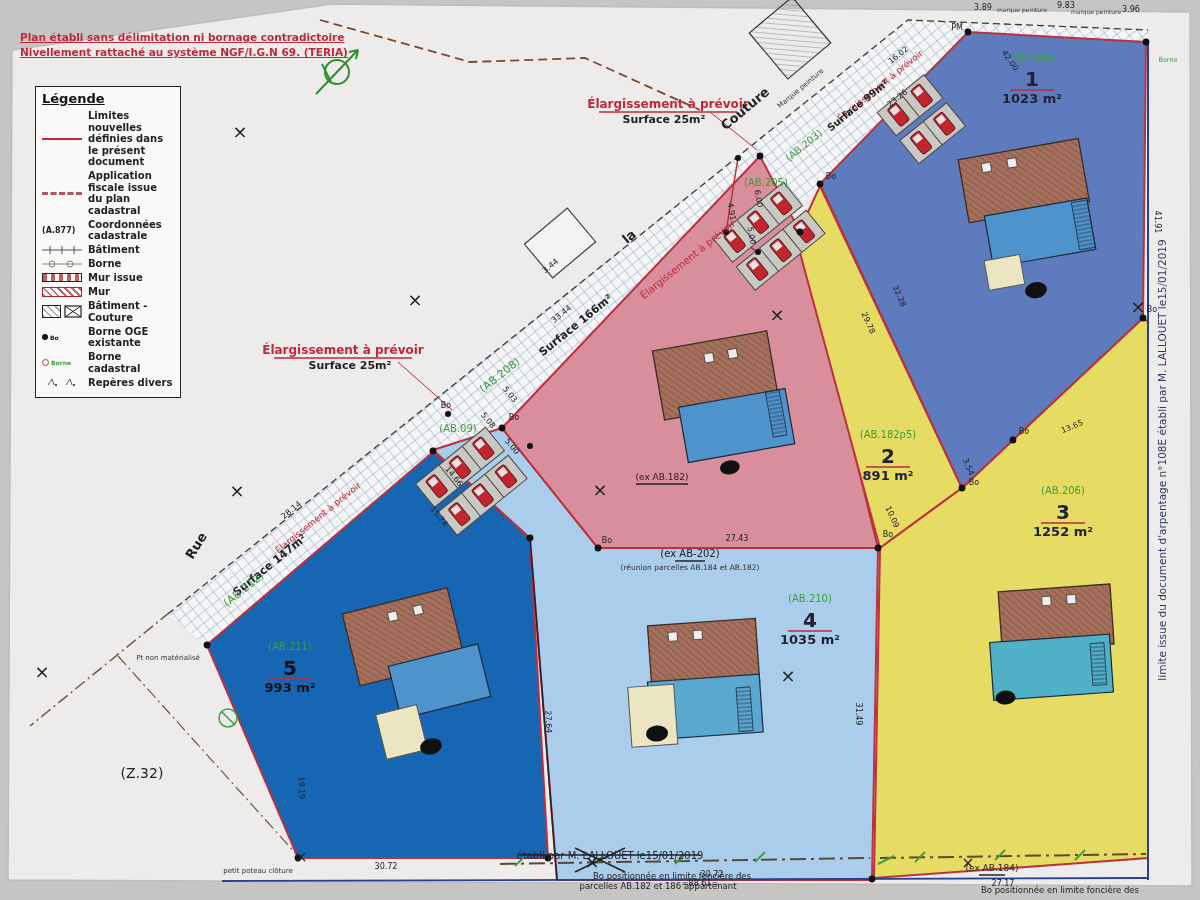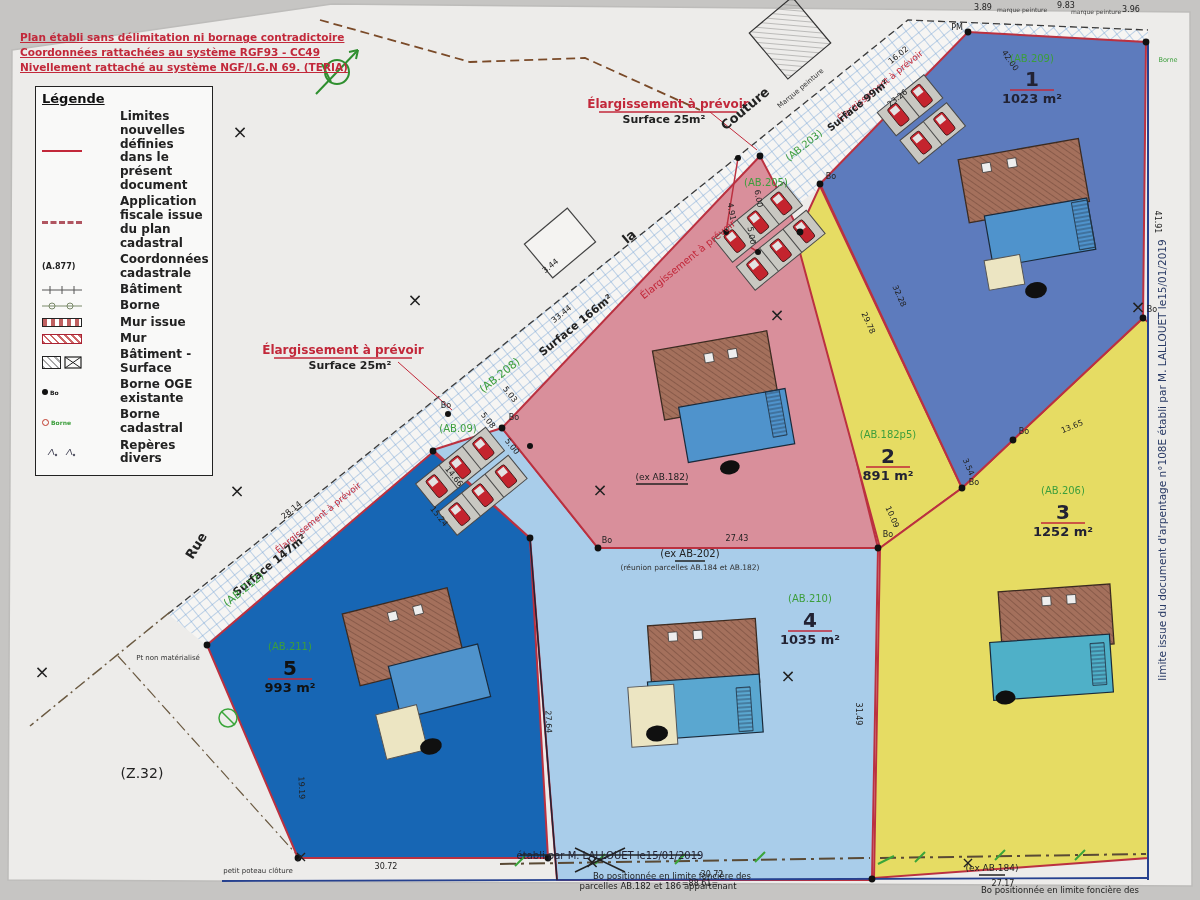--- a/index.html
+++ b/index.html
@@ -9,26 +9,26 @@
   }
   html,body{margin:0;padding:0;}
   body{font-family:"DejaVu Sans",sans-serif;background:#9a9998;}
   #stage{position:relative;width:1200px;height:900px;overflow:hidden;background:#c6c5c3;}
   #plan{position:absolute;left:0;top:0;}
   
   #notes{position:absolute;left:20px;top:30px;width:300px;color:var(--note_red);
          font-size:10.5px;font-weight:bold;line-height:1.45;}
   #notes div{text-decoration:underline;white-space:nowrap;}
   
-  #legend{position:absolute;left:35px;top:86px;width:178px;background:rgba(250,250,248,.92);
+  #legend{position:absolute;left:35px;top:86px;width:146px;background:rgba(250,250,248,.92);
           border:1.6px solid #222;padding:4px 6px 6px 6px;box-sizing:border-box;}
   #legend .ltitle{font-size:13px;font-weight:bold;text-decoration:underline;margin-bottom:4px;color:#111;}
   .lrow{display:flex;align-items:center;margin:2.5px 0;}
   .lsym{width:46px;min-width:46px;display:flex;align-items:center;justify-content:flex-start;}
-  .llab{font-size:12px;color:#222;line-height:1.15;font-weight:600;margin-left:32px;}
+  .llab{font-size:10px;color:#222;line-height:1.15;font-weight:600;}
   .sym-line{width:40px;height:0;border-top:2.2px solid var(--note_red);}
   .sym-dash{width:40px;height:0;border-top:3px dashed #b05560;}
   .lref{font-size:8px;color:#222;font-weight:600;text-align:right;}
   .sym-wallb{width:38px;height:7px;border:1px solid #222;
      background:repeating-linear-gradient(90deg,#c06060 0 4px,#fff 4px 8px);}
   .sym-wall{width:38px;height:8px;border:1px solid #a23;
      background:repeating-linear-gradient(45deg,#c66 0 2px,#fff 2px 5px);}
   .sym-bld{width:17px;height:11px;border:1.2px solid #222;display:inline-block;
      background:repeating-linear-gradient(45deg,#aaa 0 2px,#fff 2px 5px);}
   .sym-dot{width:6px;height:6px;border-radius:50%;background:#111;display:inline-block;}
@@ -331,21 +331,20 @@
         <text x="810" y="644" fill="#223" font-size="13" text-anchor="middle" font-weight="700">1035 m²</text>
         <text x="290" y="650" fill="#3c9e3c" font-size="10" text-anchor="middle">(AB.211)</text>
         <text x="290" y="675" fill="#111" font-size="20" text-anchor="middle" font-weight="700">5</text>
         <line x1="268" x2="312" y1="679" y2="679" stroke="#c2283a" stroke-width="1.5"></line>
         <text x="290" y="692" fill="#111" font-size="13" text-anchor="middle" font-weight="700">993 m²</text>
       </g>
 </svg>
 
 <div id="notes">
   <div>Plan établi sans délimitation ni bornage contradictoire</div>
-  <div>Coordonnées rattachées au système RGF93 - CC49</div>
   <div>Nivellement rattaché au système NGF/I.G.N 69. (TERIA)</div>
 </div>
 
 <div id="legend">
   <div class="ltitle">Légende</div>
 
   <div class="lrow">
     <span class="lsym">
           <span class="sym-line"></span>
         </span>
@@ -398,21 +397,21 @@
   </div>
   <div class="lrow">
     <span class="lsym">
       <span class="sym-bld"></span>
       <svg width="19" height="13" style="margin-left:3px">
             <rect x="1" y="1" width="16" height="11" fill="none" stroke="#222" stroke-width="1.2"></rect>
             <line x1="1" y1="1" x2="17" y2="12" stroke="#222" stroke-width="1"></line>
             <line x1="17" y1="1" x2="1" y2="12" stroke="#222" stroke-width="1"></line>
           </svg>
     </span>
-    <span class="llab">Bâtiment - Surface</span>
+    <span class="llab">Bâtiment - Couture</span>
   </div>
   <div class="lrow">
     <span class="lsym">
           <span class="sym-dot"></span>
           <span class="bo-txt">Bo</span>
         </span>
     <span class="llab">Borne OGE existante</span>
   </div>
   <div class="lrow">
     <span class="lsym">

